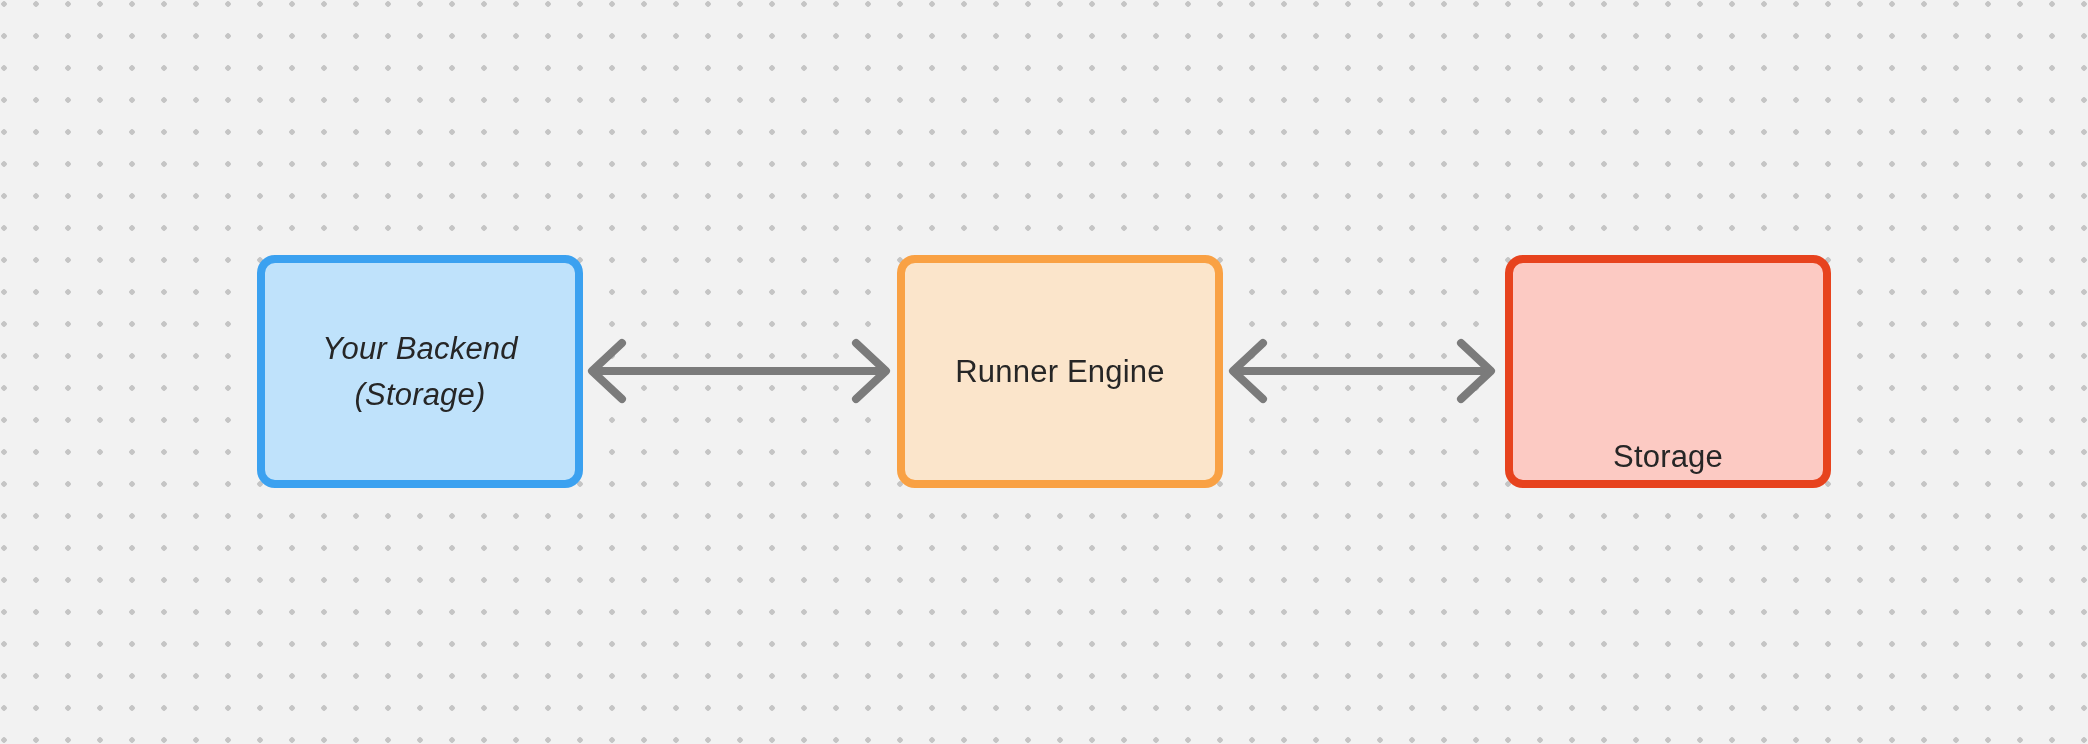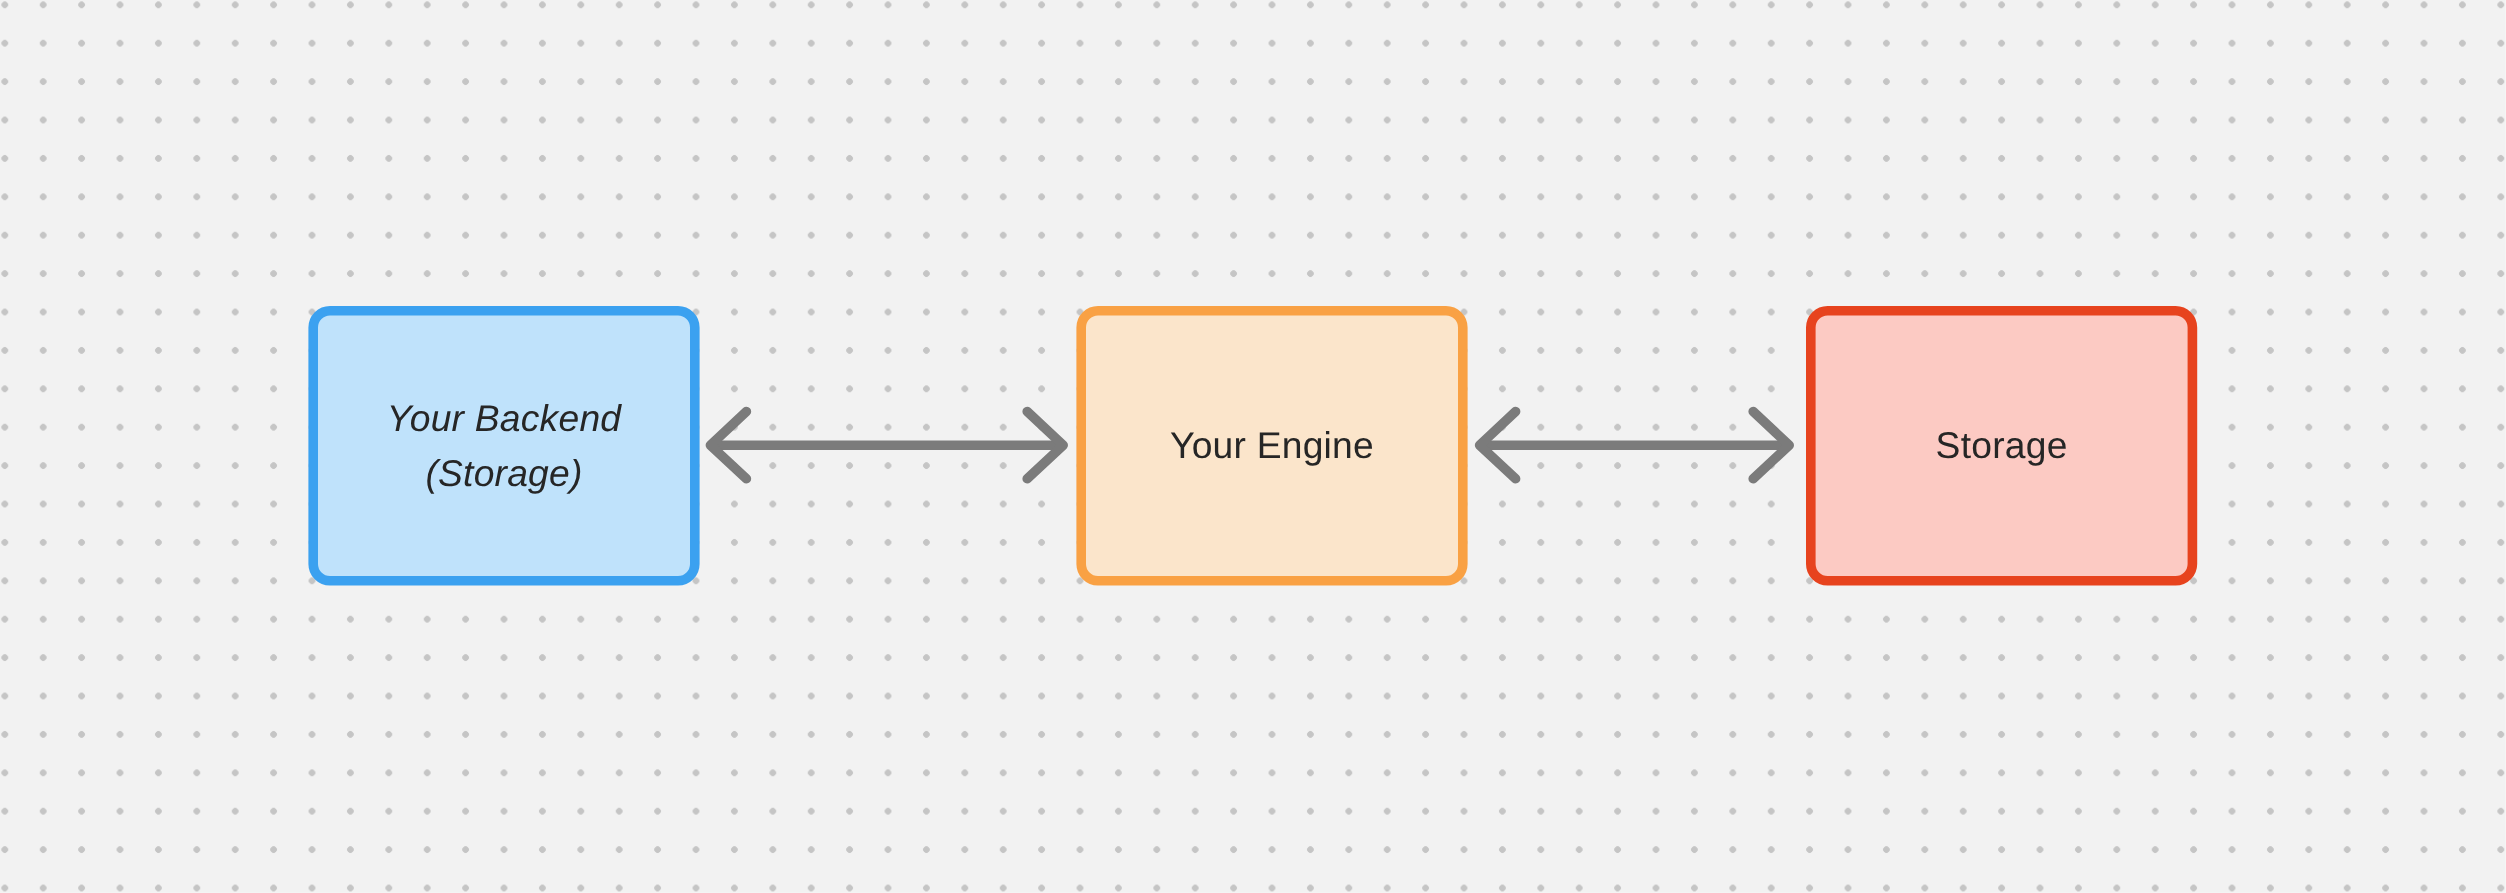--- a/index.html
+++ b/index.html
@@ -66,31 +66,31 @@
     <svg viewBox="0 0 306 80" xmlns="http://www.w3.org/2000/svg">
       <g stroke="currentColor" stroke-width="8" fill="none" stroke-linecap="round" stroke-linejoin="round">
         <line x1="10" y1="40" x2="296" y2="40"></line>
         <polyline points="36,12 6,40 36,68"></polyline>
         <polyline points="270,12 300,40 270,68"></polyline>
       </g>
     </svg>
   </div>
 
   <div class="node node-engine" style="border-color: rgb(249, 161, 68); background-color: rgb(251, 229, 203);">
-    <div class="node-label">Your Engine</div>
+    <div class="node-label">Runner Engine</div>
     <div class="node-label"></div>
   </div>
 
   <div class="edge edge-2" style="color: rgb(123, 123, 123);">
     <svg viewBox="0 0 270 80" xmlns="http://www.w3.org/2000/svg">
       <g stroke="currentColor" stroke-width="8" fill="none" stroke-linecap="round" stroke-linejoin="round">
         <line x1="10" y1="40" x2="260" y2="40"></line>
         <polyline points="36,12 6,40 36,68"></polyline>
         <polyline points="234,12 264,40 234,68"></polyline>
       </g>
     </svg>
   </div>
 
-  <div class="node node-storage" style="border-color: rgb(231, 67, 30); background-color: rgb(252, 202, 195);">
+  <div class="node node-storage" style="border-color: rgb(231, 67, 30); background-color: rgb(252, 202, 195); justify-content: flex-end;">
     <div class="node-label">Storage</div>
   </div>
 
 </div>
 
 </body></html>

